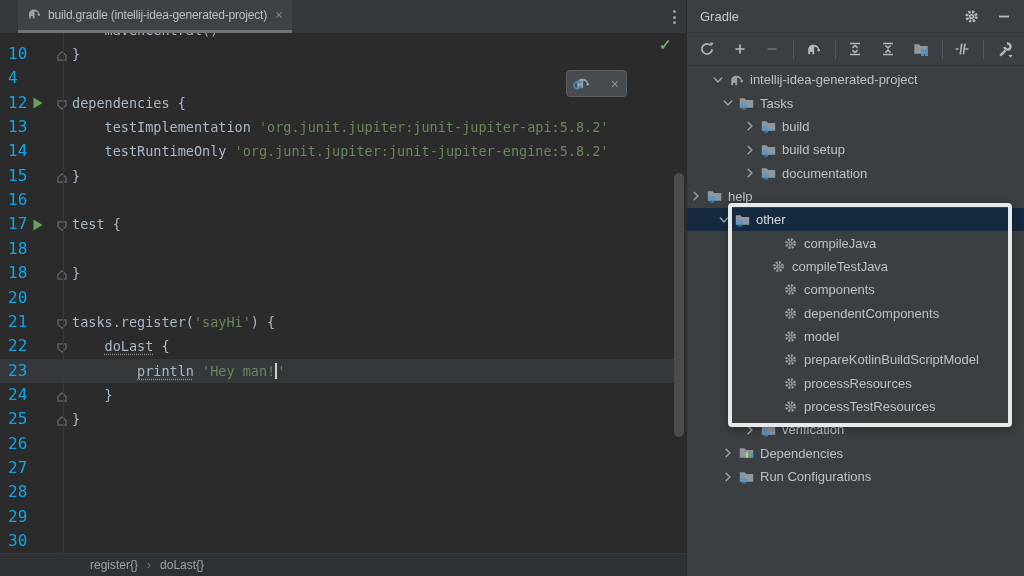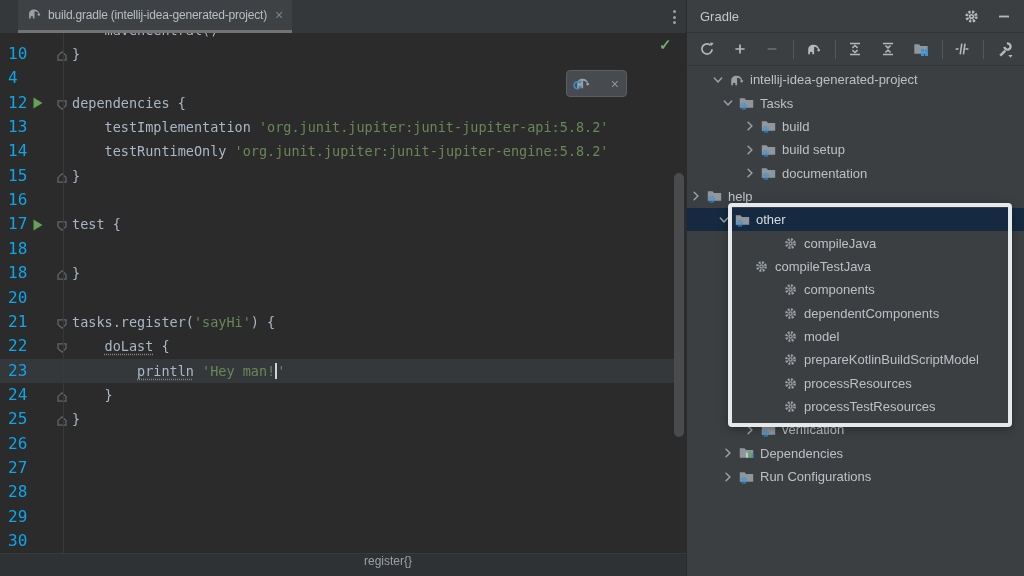--- a/index.html
+++ b/index.html
@@ -27,21 +27,21 @@
   .caret{display:inline-block;width:0;border-left:2px solid #ced2d6;height:16px;vertical-align:-3px;}
   .gutter-sep{position:absolute;left:63px;top:33px;bottom:0;width:1px;background:#37393b;}
   .overflow-row{position:absolute;top:17.65px;left:104.5px;font-family:"DejaVu Sans Mono",monospace;font-size:13.5px;line-height:24.35px;color:#a9b7c6;white-space:pre;}
   .scrollbar-thumb{position:absolute;left:674px;top:173px;width:10px;height:264px;background:rgba(150,158,165,.28);border-radius:5px;}
   .inspect-check{position:absolute;left:659px;top:36px;color:#6faf6a;font-size:15px;font-weight:bold;}
   .load-widget{position:absolute;left:566px;top:70px;width:61px;height:27px;background:#474b4f;border:1px solid #5a5f62;border-radius:4px;display:flex;align-items:center;justify-content:space-between;padding:0 7px;box-sizing:border-box;z-index:3;}
   .wicon{position:relative;width:18px;height:17px;}
   .wicon .badge{position:absolute;left:-2px;bottom:-3px;}
   .wclose{color:#8f9499;font-size:14px;line-height:1;}
 
-  .breadcrumb-bar{position:absolute;left:0;bottom:0;right:0;height:23px;background:#2f3234;border-top:1px solid #383b3d;display:flex;align-items:center;gap:9px;padding-left:90px;z-index:5;box-sizing:border-box;flex-direction:column;}
+  .breadcrumb-bar{position:absolute;left:0;bottom:0;right:0;height:23px;background:#2f3234;border-top:1px solid #383b3d;display:flex;align-items:center;gap:9px;padding-left:90px;z-index:5;box-sizing:border-box;}
   .bc{font-size:12px;color:#9ba1a7;}
   .bcsep{font-size:12px;color:#71767b;}
 
   
   .gradle-panel{position:absolute;left:686px;top:0;width:338px;height:576px;background:#3c3f41;border-left:1px solid #292c2e;box-sizing:border-box;}
   .panel-header{position:absolute;left:0;top:0;right:0;height:33px;border-bottom:1px solid #333639;display:flex;align-items:center;padding:0 12px 0 13px;box-sizing:border-box;}
   .panel-title{font-size:13px;color:#c3c7cc;flex:1;}
   .hbtn{display:flex;align-items:center;justify-content:center;margin-left:16px;}
   .panel-toolbar{position:absolute;left:0;top:33px;right:0;height:33px;border-bottom:1px solid #333639;display:flex;align-items:center;padding-left:7px;box-sizing:border-box;}
   .tbtn{width:26px;height:26px;display:flex;align-items:center;justify-content:center;margin-right:7px;}
@@ -417,21 +417,21 @@
         <div class="trow" style="top: 165.45px; padding-left: 76px;">
           <span class="tchev"></span>
           <span class="ticon">
             <svg xmlns="http://www.w3.org/2000/svg" width="15" height="15" viewBox="0 0 16 16">
               <circle cx="8" cy="8" r="4.4" fill="none" stroke="#9aa0a6" stroke-width="2.7" stroke-dasharray="2.05 1.4"></circle>
               <circle cx="8" cy="8" r="1.7" fill="none" stroke="#9aa0a6" stroke-width="1.5"></circle>
             </svg>
           </span>
           <span class="tlabel">compileJava</span>
         </div>
-        <div class="trow" style="top: 188.8px; padding-left: 47px;">
+        <div class="trow" style="top: 188.8px; padding-left: 64px;">
           <span class="tchev"></span>
           <span class="ticon">
             <svg xmlns="http://www.w3.org/2000/svg" width="15" height="15" viewBox="0 0 16 16">
               <circle cx="8" cy="8" r="4.4" fill="none" stroke="#9aa0a6" stroke-width="2.7" stroke-dasharray="2.05 1.4"></circle>
               <circle cx="8" cy="8" r="1.7" fill="none" stroke="#9aa0a6" stroke-width="1.5"></circle>
             </svg>
           </span>
           <span class="tlabel">compileTestJava</span>
         </div>
         <div class="trow" style="top: 212.15px; padding-left: 76px;">

